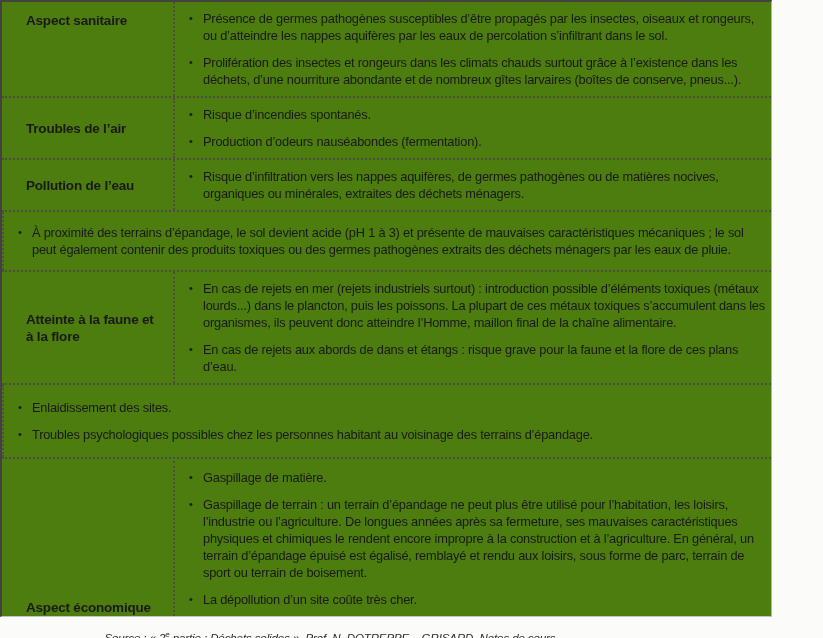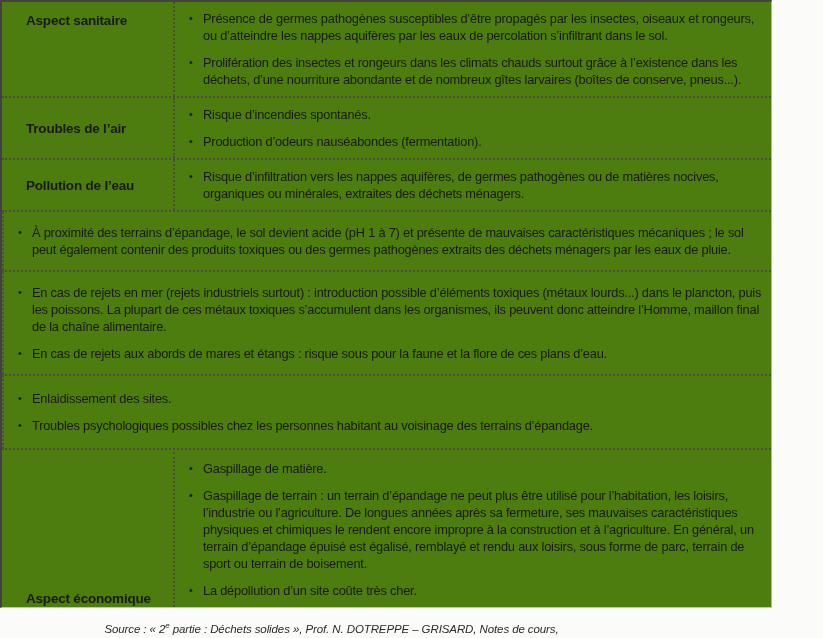--- a/index.html
+++ b/index.html
@@ -119,34 +119,35 @@
         <span class="bullet-glyph">•</span>
         <span class="bullet-text">Risque d’infiltration vers les nappes aquifères, de germes pathogènes ou de matières nocives, organiques ou minérales, extraites des déchets ménagers.</span>
       </div>
     </div>
   </div>
 
   <div class="row r3">
     <div class="content-cell">
       <div class="bullet-item">
         <span class="bullet-glyph">•</span>
-        <span class="bullet-text">À proximité des terrains d’épandage, le sol devient acide (pH 1 à 7) et présente de mauvaises caractéristiques mécaniques ; le sol peut également contenir des produits toxiques ou des germes pathogènes extraits des déchets ménagers par les eaux de pluie.</span>
+        <span class="bullet-text">À proximité des terrains d’épandage, le sol devient acide (pH 1 à 3) et présente de mauvaises caractéristiques mécaniques ; le sol peut également contenir des produits toxiques ou des germes pathogènes extraits des déchets ménagers par les eaux de pluie.</span>
       </div>
     </div>
   </div>
 
   <div class="row r4">
+    <div class="label-cell">Atteinte à la faune et à la flore</div>
     <div class="content-cell">
       <div class="bullet-item">
         <span class="bullet-glyph">•</span>
         <span class="bullet-text">En cas de rejets en mer (rejets industriels surtout) : introduction possible d’éléments toxiques (métaux lourds...) dans le plancton, puis les poissons. La plupart de ces métaux toxiques s’accumulent dans les organismes, ils peuvent donc atteindre l’Homme, maillon final de la chaîne alimentaire.</span>
       </div>
       <div class="bullet-item">
         <span class="bullet-glyph">•</span>
-        <span class="bullet-text">En cas de rejets aux abords de mares et étangs : risque sous pour la faune et la flore de ces plans d’eau.</span>
+        <span class="bullet-text">En cas de rejets aux abords de dans et étangs : risque grave pour la faune et la flore de ces plans d’eau.</span>
       </div>
     </div>
   </div>
 
   <div class="row r5">
     <div class="content-cell">
       <div class="bullet-item">
         <span class="bullet-glyph">•</span>
         <span class="bullet-text">Enlaidissement des sites.</span>
       </div>

